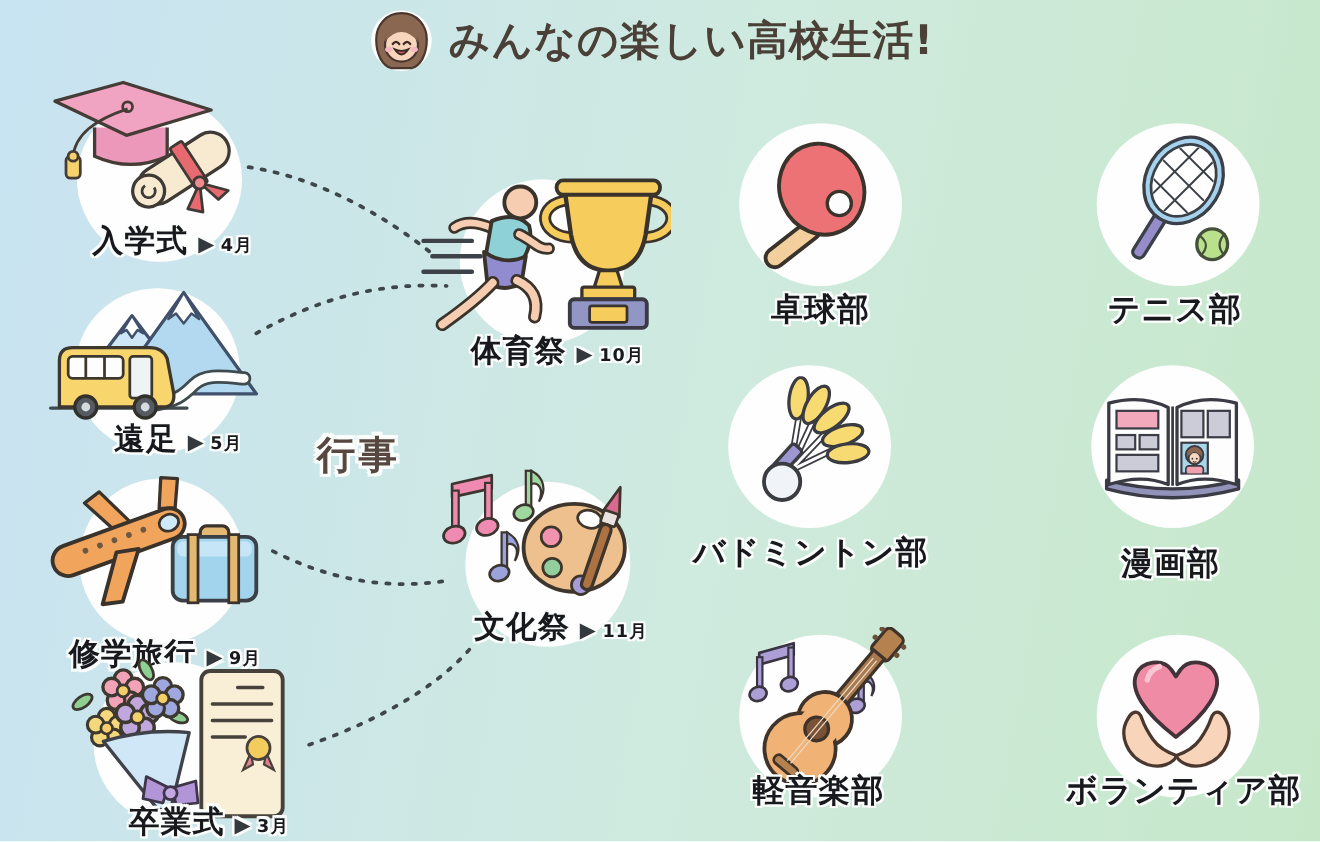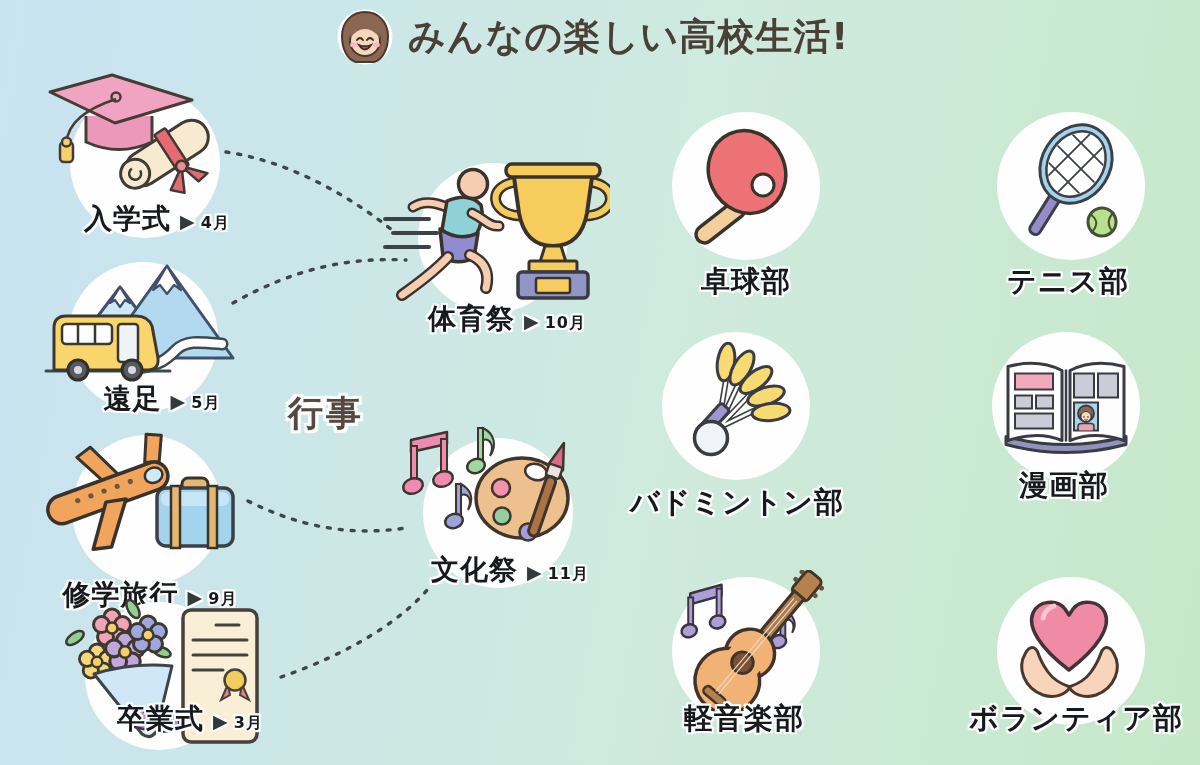--- a/index.html
+++ b/index.html
@@ -233,21 +233,21 @@
       <ellipse cx="104" cy="58" rx="9" ry="4.5" transform="rotate(20 104 58)" fill="#8fcf92" stroke="#3e3930" stroke-width="2.5"></ellipse>
       <use href="#flw" x="0" y="0" transform="translate(54,34)" color="#f2a3b8"></use>
       <use href="#flw" x="0" y="0" transform="translate(39,68) scale(0.95)" color="#f6d87c"></use>
       <use href="#flw" x="0" y="0" transform="translate(67,58) scale(1.05)" color="#c0a7de"></use>
       <use href="#flw" x="0" y="0" transform="translate(90,41)" color="#9fa8de"></use>
       <path d="M36,80 Q75,68 114,72 L98,138 Q92,146 84,140 Z" fill="#cfe7f6" stroke="#3f4249" stroke-width="3" stroke-linejoin="round"></path>
       <polygon points="95,122 75,112 72,132 90,136" fill="#b195d6" stroke="#3f3549" stroke-width="2.5" stroke-linejoin="round"></polygon>
       <polygon points="99,122 120,116 122,136 102,138" fill="#b195d6" stroke="#3f3549" stroke-width="2.5" stroke-linejoin="round"></polygon>
       <circle cx="97" cy="127" r="6" fill="#c2a8e0" stroke="#3f3549" stroke-width="2.5"></circle>
     </svg>
-    <div class="label" style="left:190px;top:700px;justify-content:space-between;">
+    <div class="label" style="left:190px;top:728px;justify-content:space-between;">
       <span class="name">卒業式</span>
         <span class="arrow">▶</span>
         <span class="month">3月</span>
     </div>
   </div>
 
   <div class="item">
     <div class="circle" style="left:672px;top:112px;width:148px;height:148px;"></div>
     <svg class="icon" style="left:692px;top:128px;" width="112" height="122" viewBox="0 0 112 122">
       <g transform="rotate(-38 48 78)">
@@ -333,21 +333,21 @@
       <g clip-path="url(#gpnl)">
         <rect x="80" y="71" width="16" height="8" rx="3" fill="#f0a0ae" stroke="#3b3b45" stroke-width="1.5"></rect>
         <circle cx="88" cy="61" r="8" fill="#8a6750" stroke="#3b3b45" stroke-width="1.8"></circle>
         <circle cx="88" cy="64" r="5.5" fill="#f8d8c0" stroke="#3b3b45" stroke-width="1.8"></circle>
         <path d="M82.5,62 Q83,56 88,55.5 Q93,56 93.5,62 Q90,58.5 88,58.5 Q86,58.5 82.5,62 Z" fill="#8a6750"></path>
         <circle cx="86" cy="64.5" r="0.8" fill="#3a2c24"></circle>
           <circle cx="90" cy="64.5" r="0.8" fill="#3a2c24"></circle>
         <path d="M86.5,67 q1.5,1.5 3,0" stroke="#3a2c24" stroke-width="1" fill="none"></path>
       </g>
     </svg>
-    <div class="label club-label" style="left:1064px;top:466px;">
+    <div class="label club-label" style="left:1064px;top:493px;">
       <span class="name">漫画部</span>
     </div>
   </div>
 
   <div class="item">
     <div class="circle" style="left:672px;top:577px;width:148px;height:148px;"></div>
     <svg class="icon" style="left:676px;top:570px;" width="148" height="152" viewBox="0 0 150 155">
       <polygon points="14,24 46,15 46,26 14,35" fill="#ab9fd6" stroke="#3a3442" stroke-width="2.5" stroke-linejoin="round"></polygon>
       <rect x="12" y="28" width="5" height="32" fill="#ab9fd6" stroke="#3a3442" stroke-width="2"></rect>
       <rect x="41" y="19" width="5" height="32" fill="#ab9fd6" stroke="#3a3442" stroke-width="2"></rect>

